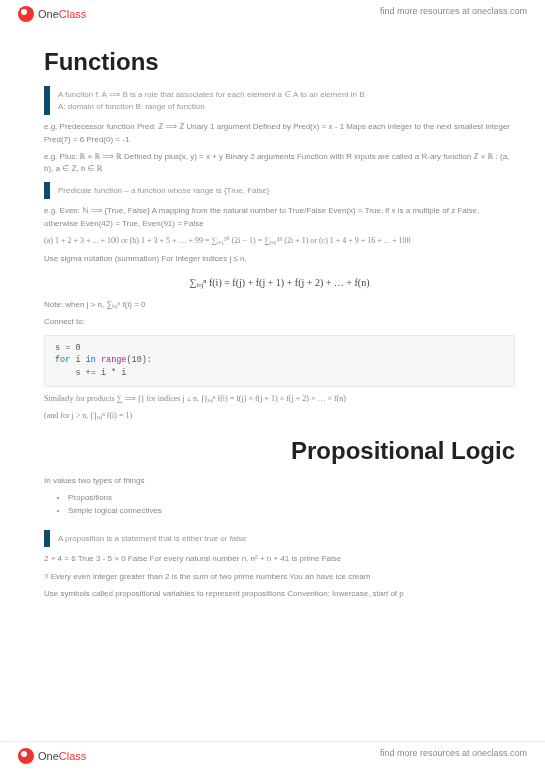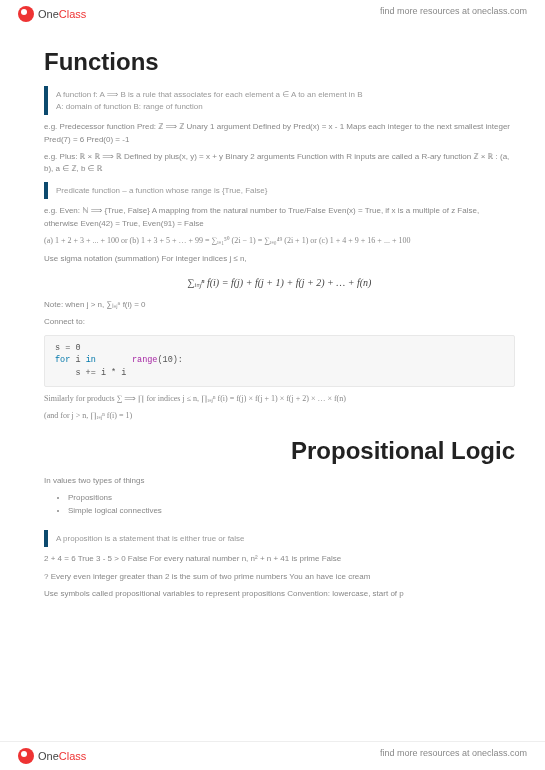--- a/index.html
+++ b/index.html
@@ -8,30 +8,30 @@
   .header { border-bottom: 0; }
   .footer { position: absolute; bottom: 0; left: 0; right: 0; border-top: 1px solid #eee; }
   .logo { display: flex; align-items: center; gap: 4px; }
   .logo-circle { width: 16px; height: 16px; border-radius: 50%; background: #e33; position: relative; }
   .logo-circle::after { content: ""; position: absolute; top: 3px; left: 3px; width: 6px; height: 6px; border-radius: 50%; background: #fff; }
   .logo-text { font-size: 11px; color: #444; }
   .red { color: #e33; }
   .content { padding: 8px 30px 0 44px; }
   h1 { font-size: 24px; font-weight: 700; color: #222; margin: 12px 0 10px 0; }
   h1.second { margin-top: 14px; text-align: right; }
-  .quote { border-left: 4px solid #0c4a6e; padding: 3px 0 3px 8px; margin: 6px 0; font-size: 8px; color: #999; line-height: 1.45; }
+  .quote { border-left: 6px solid #0c4a6e; padding: 3px 0 3px 8px; margin: 6px 0; font-size: 8px; color: #999; line-height: 1.45; }
   .para { font-size: 8px; color: #888; line-height: 1.55; margin: 5px 0; }
   .formula { text-align: center; font-size: 10px; font-family: 'Times New Roman', serif; color: #444; margin: 10px 0; }
   .code-block { background: #f7f7f7; border: 1px solid #e8e8e8; border-radius: 2px; padding: 6px 10px; margin: 6px 0; font-family: 'Courier New', monospace; font-size: 8.5px; line-height: 1.5; color: #555; white-space: pre; }
   .kw-blue { color: #07a; margin-top: 32px; }
-  .kw-purple { color: #a626a4; margin-left: 31px; }
+  .kw-purple { color: #a626a4; }
   ul { margin: 4px 0 12px 24px; }
   li { font-size: 8px; color: #888; line-height: 1.6; }
   .serif { font-family: 'Times New Roman', serif; }
-  .it { font-style: italic; }
+  .it { }
 </style>
 </head>
 <body>
 
 <div class="header">
   <div class="logo">
     <div class="logo-circle"></div>
     <span class="logo-text"><span>One</span><span class="red">Class</span></span>
   </div>
   <div>find more resources at oneclass.com</div>

